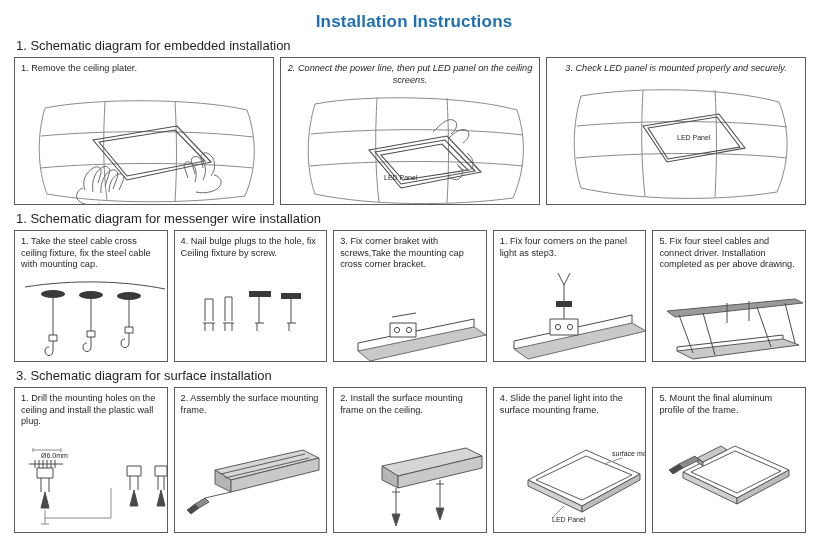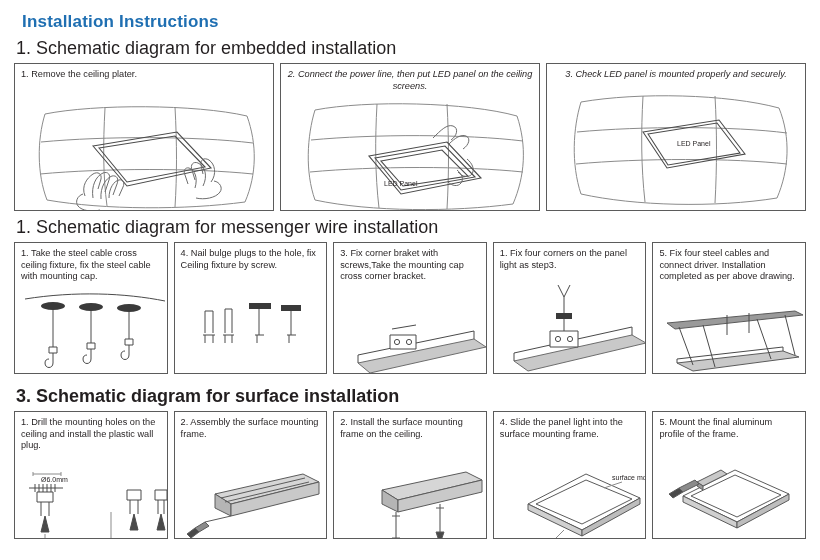--- a/index.html
+++ b/index.html
@@ -21,23 +21,24 @@
     height: 560px;
     box-sizing: border-box;
     padding: 8px 14px 0 14px;
   }
   .page-title {
     color: #1f6fb2;
     font-size: 17px;
     font-weight: bold;
     letter-spacing: 0.2px;
     margin: 4px 0 6px 8px;
+    text-align: center;
   }
   .section-title {
-    font-size: 18px;
+    font-size: 13px;
     color: #231f20;
     margin: 3px 0 4px 2px;
   }
   .row {
     display: flex;
     gap: 6px;
   }
   .cell {
     border: 1px solid #5b5b5b;
     box-sizing: border-box;
@@ -53,21 +54,21 @@
     display: block;
   }
   .cell .cap.center { text-align: center; font-style: italic; }
   .art {
     position: absolute;
     left: 0; right: 0; bottom: 0; top: 0;
     pointer-events: none;
   }
   .sec1 .cell { height: 148px; width: 262px; }
   .sec2 .cell { height: 132px; width: 158.4px; }
-  .sec3 .cell { height: 128px; width: 158.4px; }
+  .sec3 .cell { height: 146px; width: 158.4px; }
   svg { display: block; }
   .lbl {
     font-family: "Liberation Sans", sans-serif;
     font-size: 7px;
     fill: #231f20;
   }
 </style>
 </head>
 <body>
 
@@ -228,21 +229,21 @@
           <path d="M14 80 L 142 68 L 150 72 L 22 86 Z" fill="#9a9a9a" stroke="#5b5b5b"></path>
           <path d="M24 120 L 130 108 L 146 114 L 40 128 Z" fill="#c9c9c9" stroke="#5b5b5b"></path>
           <path d="M24 120 L 24 116 L 130 104 L 130 108"></path>
           <path d="M26 84 L 40 122 M50 82 L 62 124 M104 76 L 118 116 M132 72 L 142 112"></path>
           <path d="M74 72 L 74 92 M96 70 L 96 90"></path>
         </g>
       </svg>
     </div>
   </div>
 
-  <div class="section-title" style="margin-top:12px;font-weight:bold;">3. Schematic diagram for surface installation</div>
+  <div class="section-title" style="margin-top:6px;">3. Schematic diagram for surface installation</div>
   <div class="row sec3">
 
     <div class="cell">
       <span class="cap">1. Drill the mounting holes on the ceiling and install the plastic wall plug.</span>
       <svg class="art" width="158" height="142" viewBox="0 0 158 142">
         <g stroke="#4a4a4a" fill="none" stroke-width="1">
           <path d="M22 80 h 16 v 10 h -16 z"></path>
           <path d="M26 90 l 0 14 M34 90 l 0 14"></path>
           <path d="M30 104 l -4 16 l 8 0 z" fill="#4a4a4a"></path>
           <path d="M14 76 h 34"></path>

